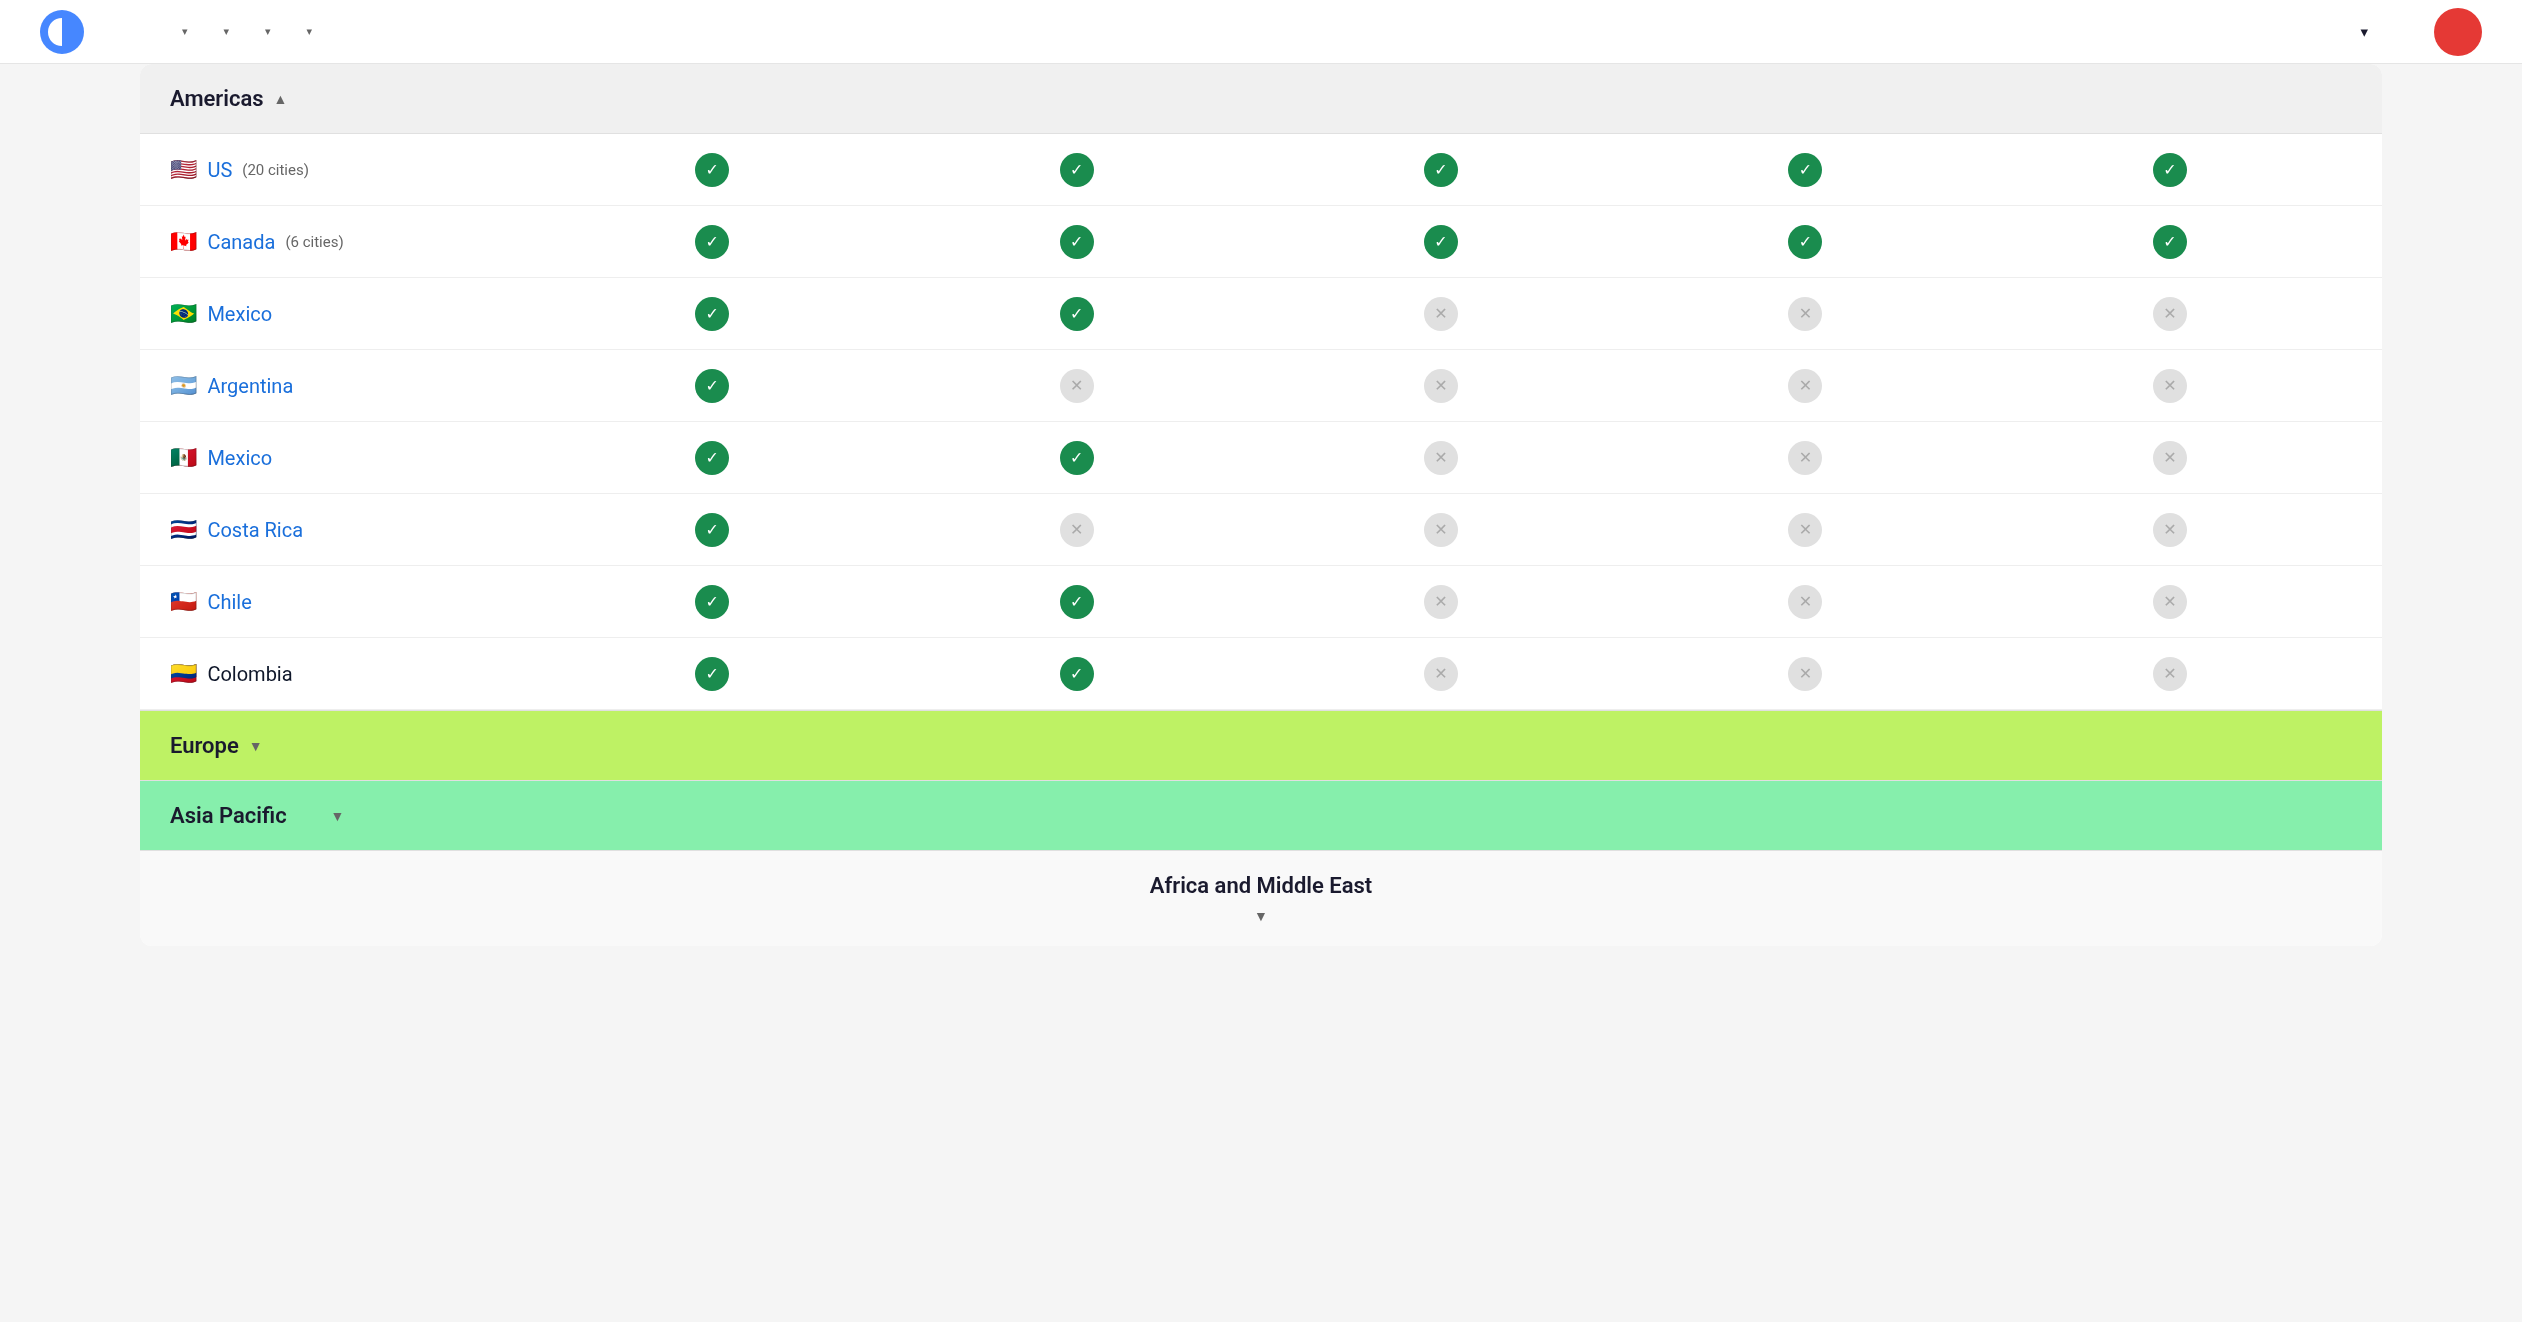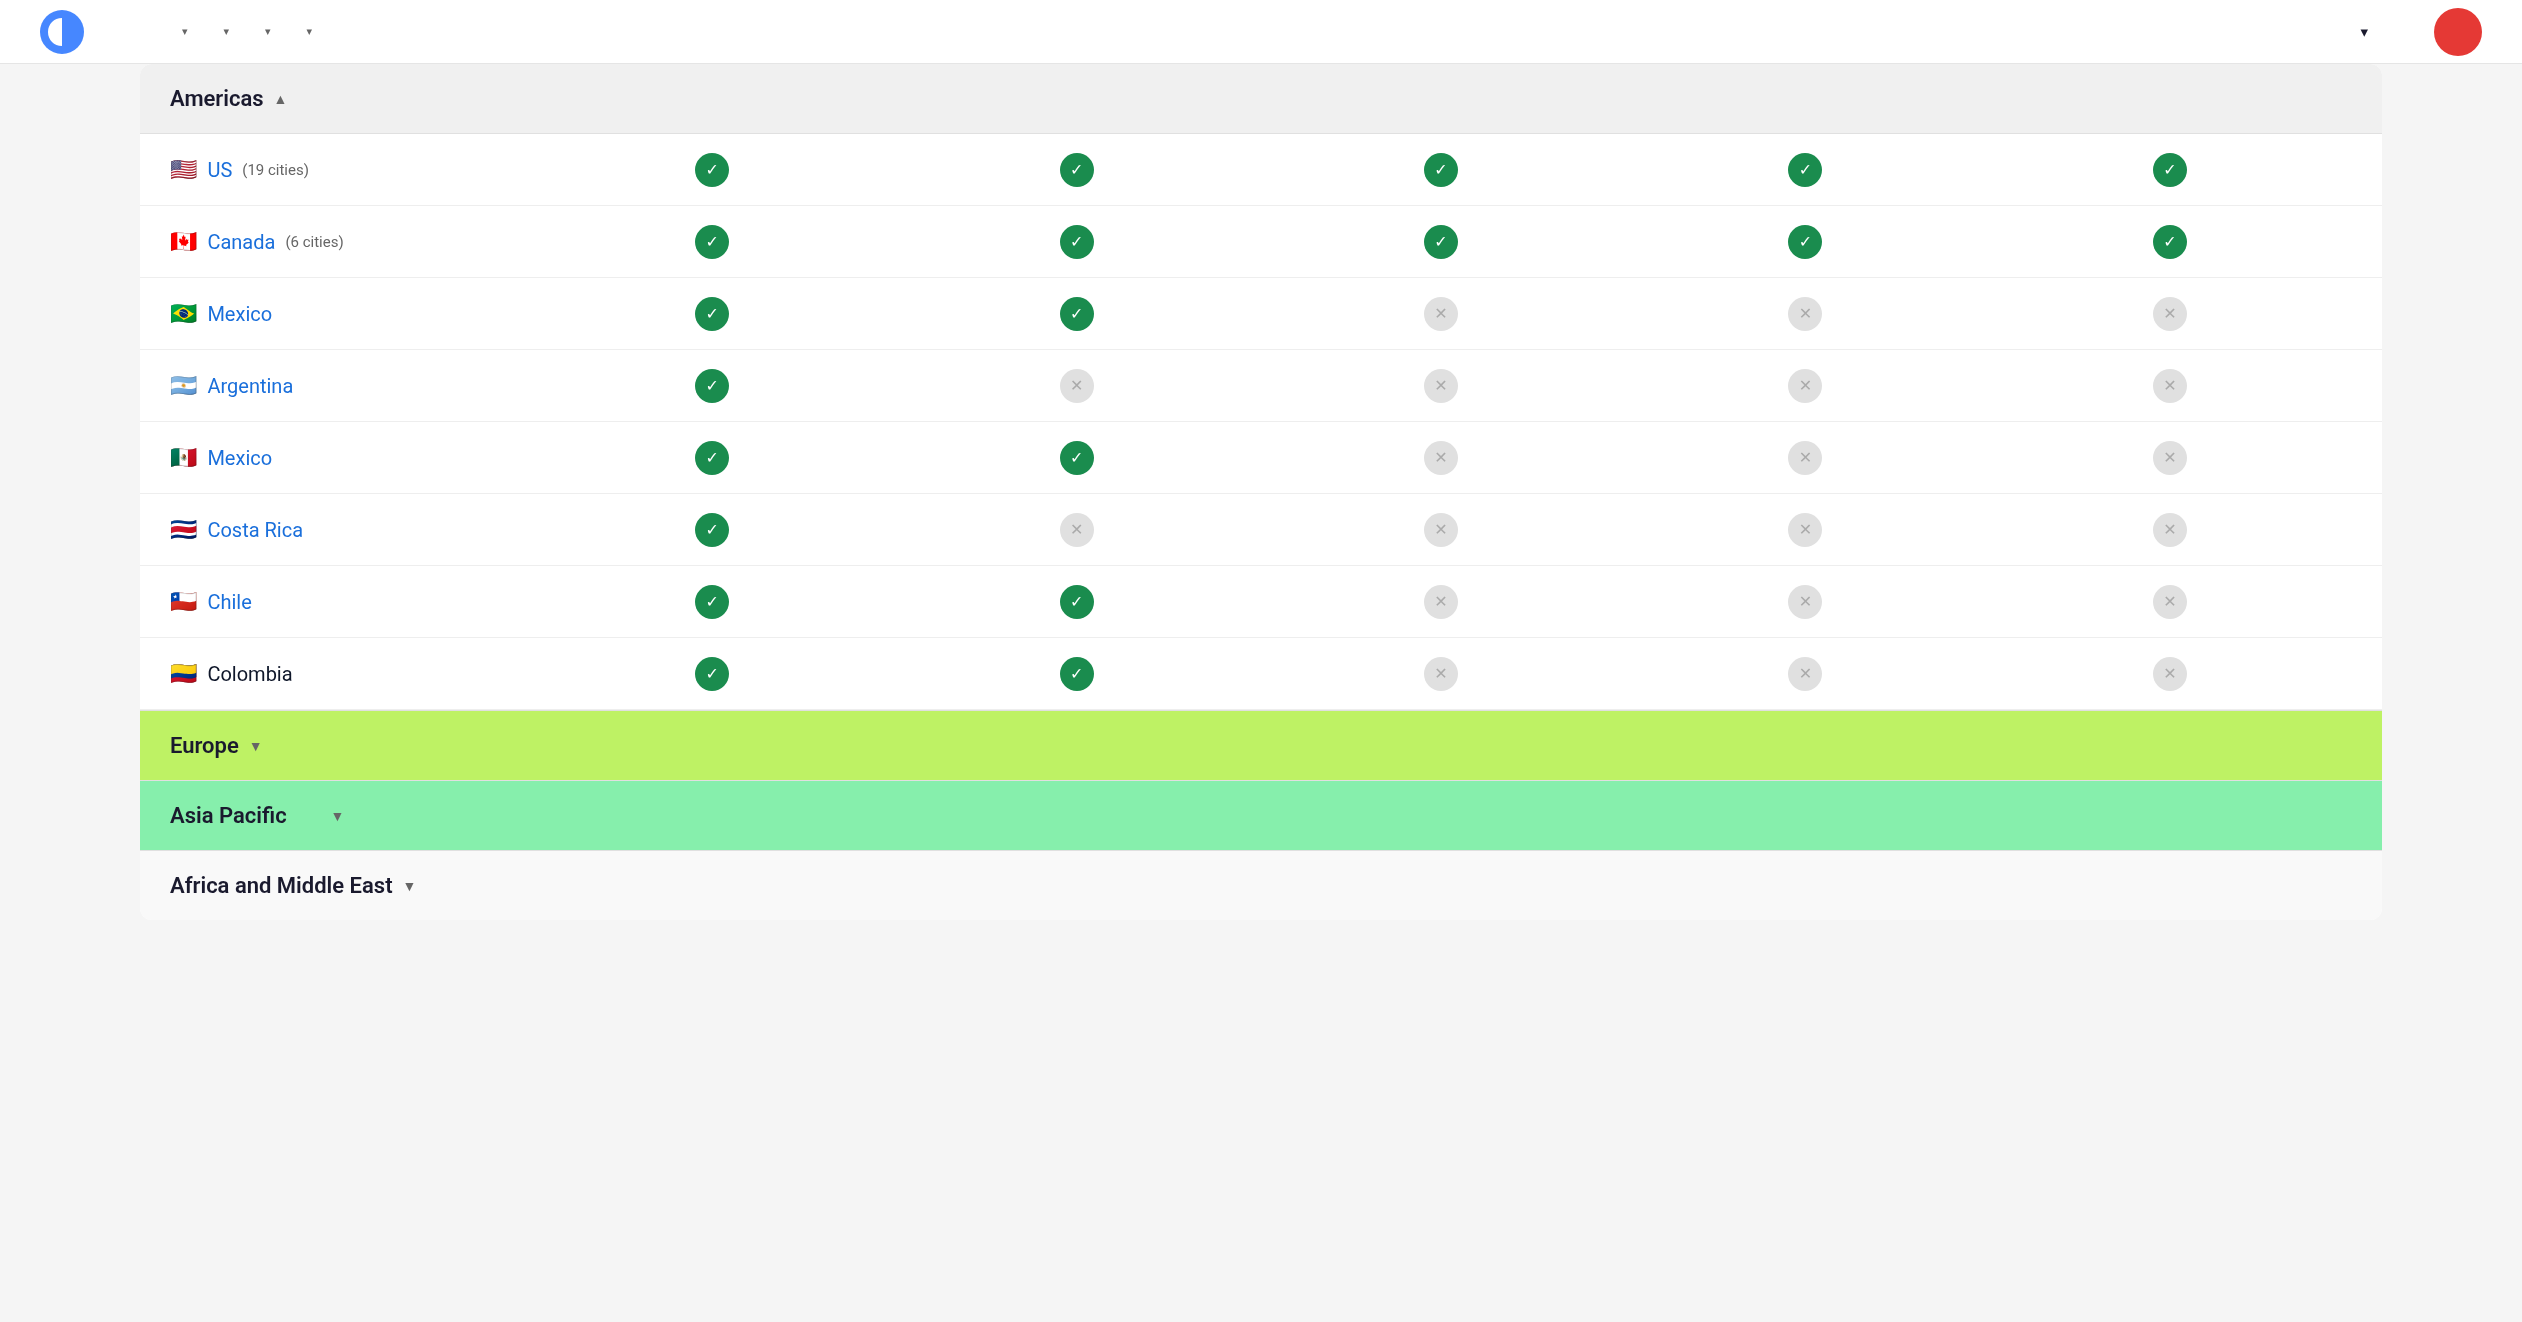--- a/index.html
+++ b/index.html
@@ -238,21 +238,21 @@
   <div class="table-container" id="regions-container">
 
   <div class="region-header" style="border-top: none; align-items: center;">
         <span class="region-title">Americas</span>
         <span class="region-chevron">▲</span>
       </div>
       <div class="country-row">
         <div class="country-info">
           <span class="country-flag">🇺🇸</span>
           <span class="country-name">US</span>
-          <span class="country-cities">(19 cities)</span>
+          <span class="country-cities">(20 cities)</span>
         </div>
         <div class="col-checks">
           <div class="check-cell">
             <div class="check-yes">✓</div>
           </div>
           <div class="check-cell">
             <div class="check-yes">✓</div>
           </div>
           <div class="check-cell">
             <div class="check-yes">✓</div>
@@ -428,18 +428,18 @@
         </div>
       </div>
       <div class="region-header collapsed" style="border-top: 1px solid rgb(224, 224, 224); background: #bef264;">
         <span class="region-title">Europe</span>
         <span class="region-chevron">▼</span>
       </div>
       <div class="region-header collapsed" style="border-top: 1px solid rgb(224, 224, 224); background: #86efac; gap: 44px;">
         <span class="region-title">Asia Pacific</span>
         <span class="region-chevron">▼</span>
       </div>
-      <div class="region-header collapsed" style="border-top: 1px solid rgb(224, 224, 224); background: rgb(249, 249, 249);">
+      <div class="region-header collapsed" style="border-top: 1px solid rgb(224, 224, 224); background: rgb(249, 249, 249); flex-direction: column;">
         <span class="region-title">Africa and Middle East</span>
         <span class="region-chevron">▼</span>
       </div>
     </div>
 </div>
 
 </body></html>

